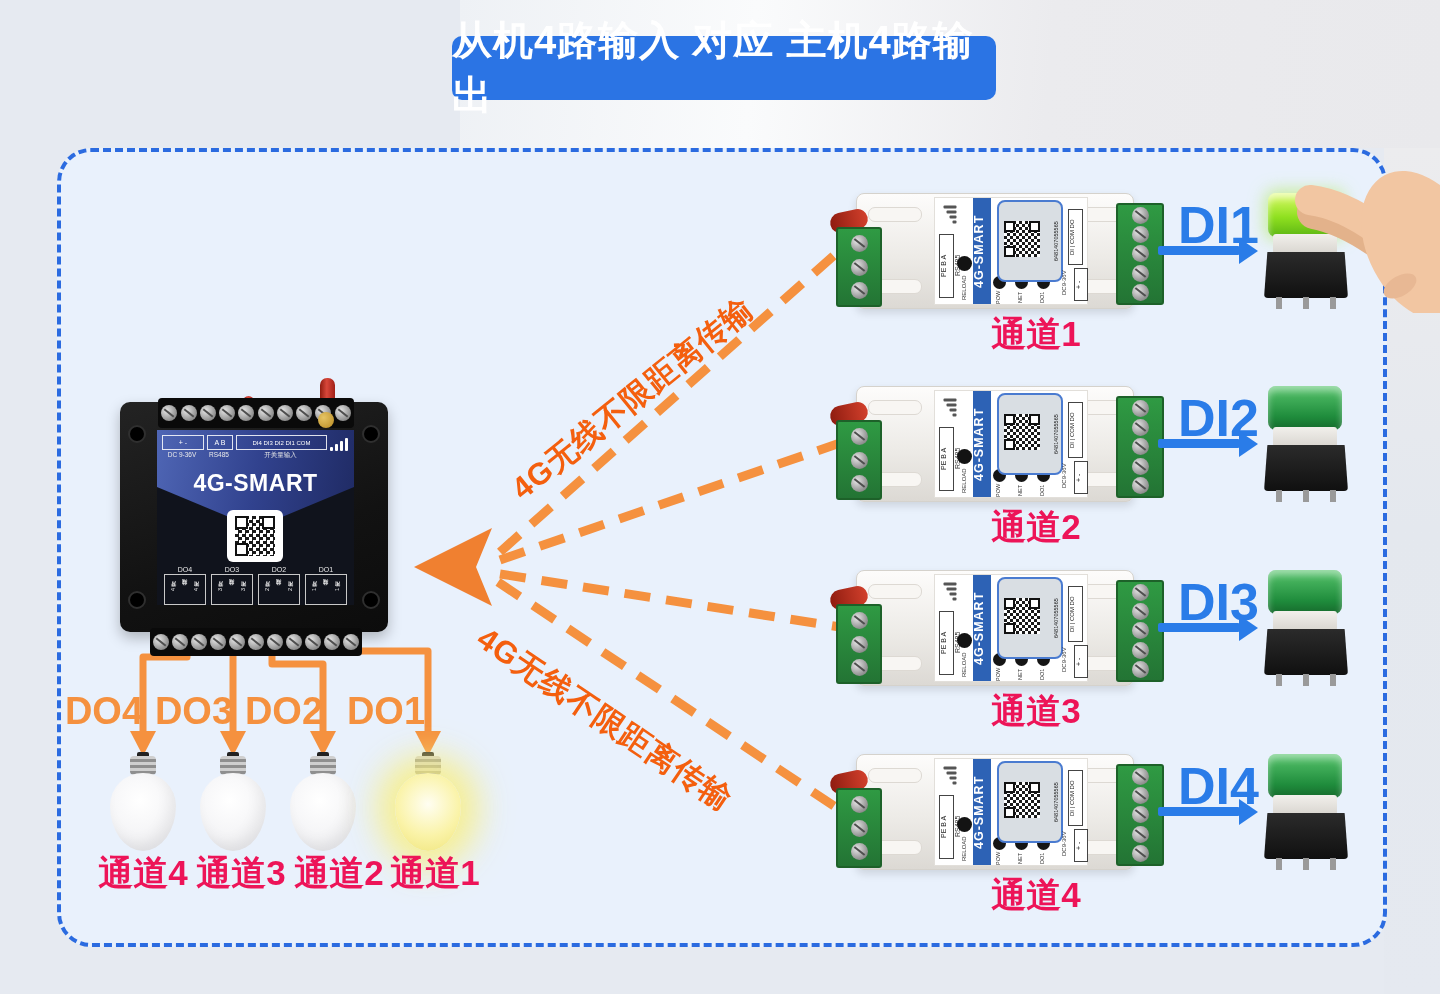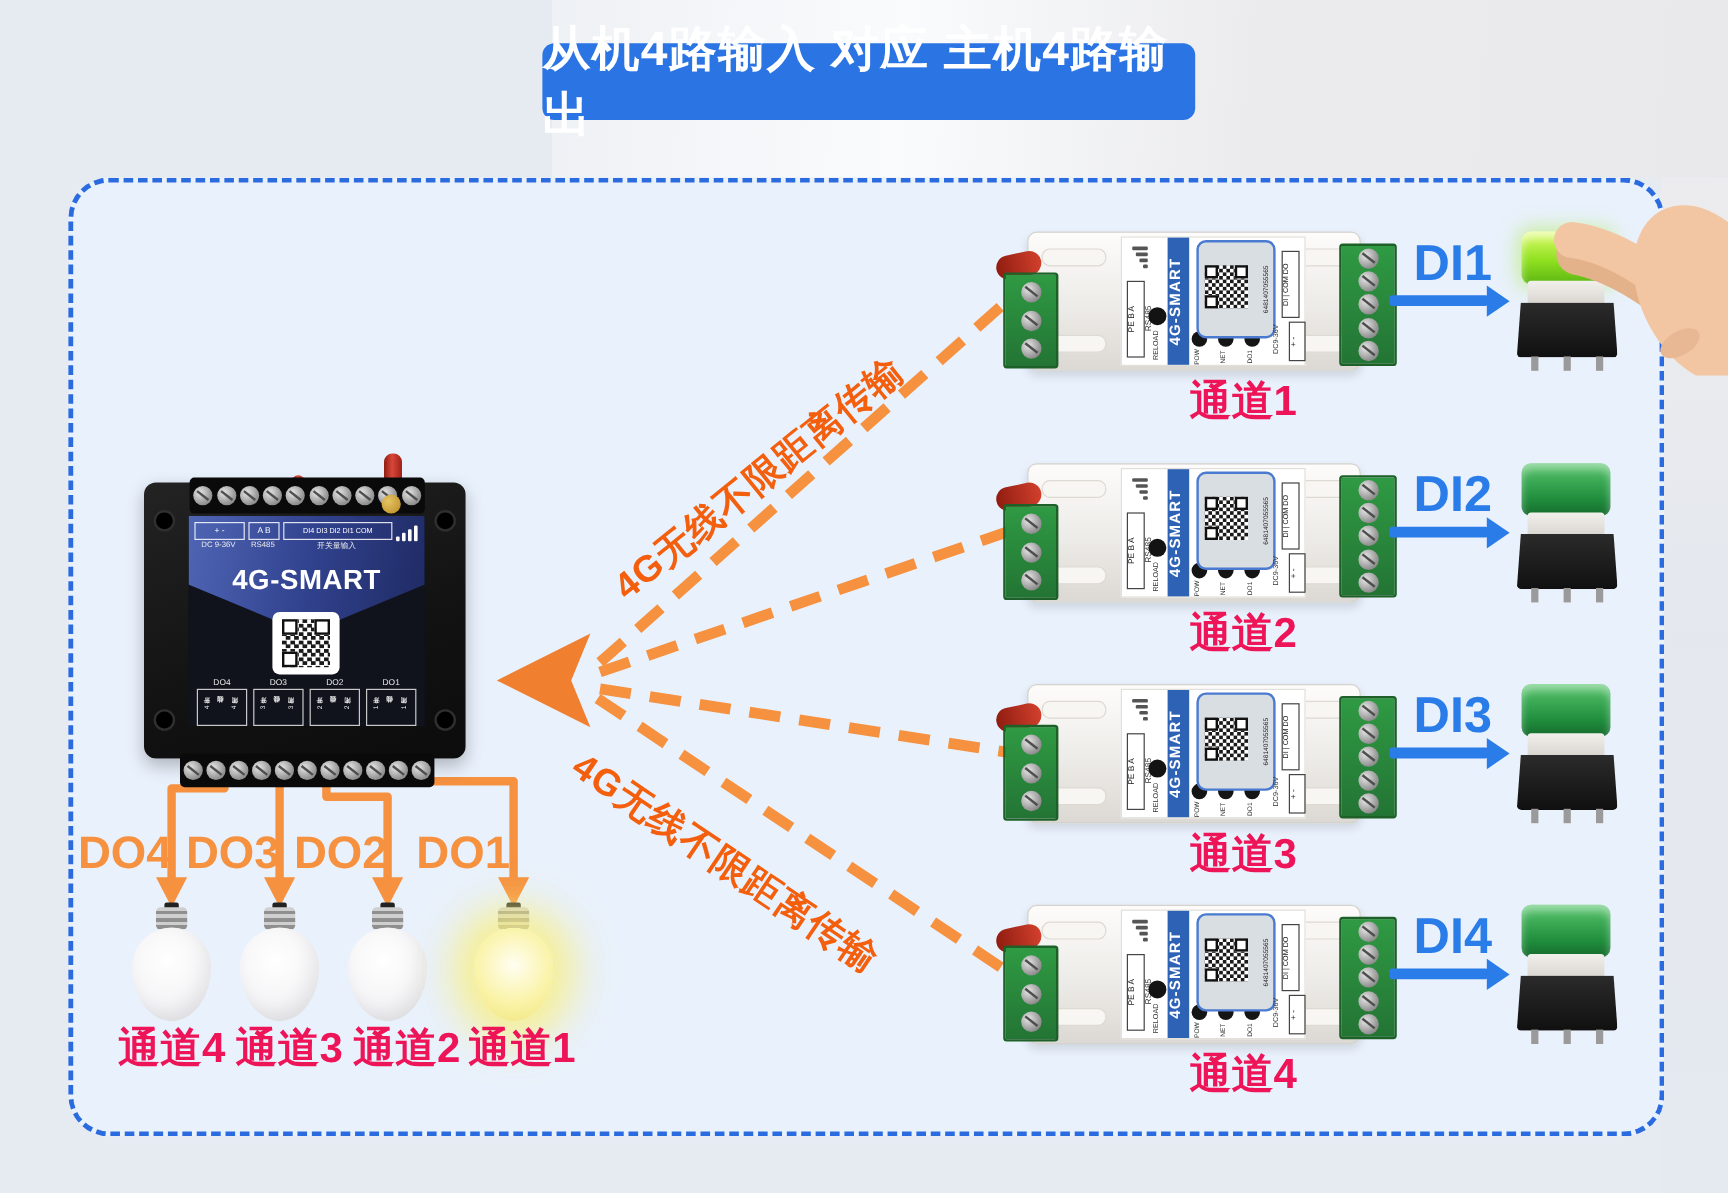--- a/index.html
+++ b/index.html
@@ -98,21 +98,21 @@
   .qrpanel{position:absolute;left:62px;top:2px;width:62px;height:78px;background:#d9dee3;
     border:2px solid #4a7bd0;border-radius:8px;}
   .qrpanel .qr{position:absolute;left:5px;top:19px;width:36px;height:36px;
     background:repeating-conic-gradient(#1a1a1a 0% 25%,#ffffff 0% 50%) 0 0/6px 6px;}
   .qrpanel .qr i{width:7px;height:7px;border-width:2px;}
   .qrnum{position:absolute;right:2px;top:4px;height:70px;font-size:5.5px;color:#222;}
   .dibox{position:absolute;left:133px;top:11px;width:13px;height:54px;border:1px solid #444;font-size:6px;color:#222;}
   .dcv{position:absolute;left:126px;top:66px;height:38px;font-size:6px;color:#333;}
   .pmbox{position:absolute;left:139px;top:70px;width:12px;height:31px;border:1px solid #444;font-size:7px;color:#222;}
   .slave-ch{left:40px;top:118px;width:336px;}
-  .di-lab{left:350px;top:2px;width:90px;font-size:42px;font-weight:bold;color:#2a7ce8;}
+  .di-lab{left:350px;top:2px;width:90px;font-size:52px;font-weight:bold;color:#2a7ce8;}
   .barrow{left:330px;top:53px;width:82px;height:9px;background:#2a7ce8;border-radius:2px;}
   .barrow::after{content:"";position:absolute;right:-18px;top:-8.5px;width:0;height:0;
     border-left:19px solid #2a7ce8;border-top:13px solid transparent;border-bottom:13px solid transparent;}
 
   
   .pushbtn{left:434px;top:0;width:88px;height:116px;}
   .pushbtn .cap{position:absolute;left:6px;top:0;width:74px;height:44px;border-radius:8px;
     background:linear-gradient(180deg,#57c46c,#1f8c3c 70%,#16692c);
     box-shadow:inset 0 5px 7px rgba(255,255,255,.45);}
   .pushbtn.lit .cap{background:linear-gradient(180deg,#dcfb6a,#8fe01f 55%,#5cb514);

